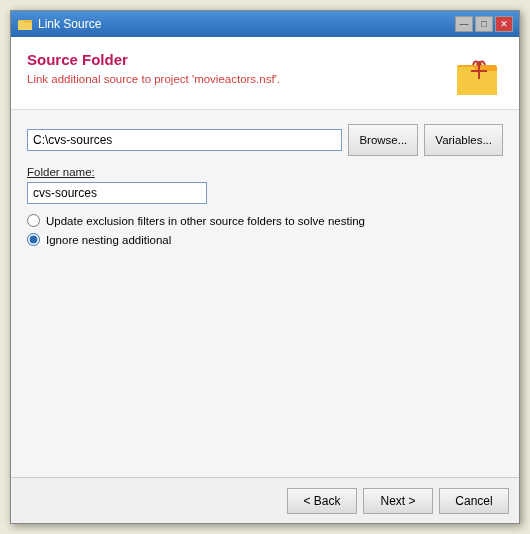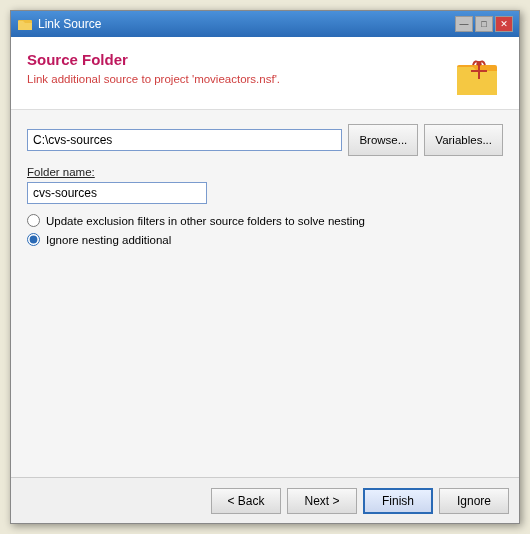--- a/index.html
+++ b/index.html
@@ -247,17 +247,16 @@
         <div class="radio-item">
           <input type="radio" name="nesting" id="radio-ignore" checked="" style="">
           <label for="radio-ignore">Ignore nesting additional</label>
         </div>
       </div>
     </div>
 
     <div class="footer-section">
       <button class="btn-footer">&lt; Back</button>
       <button class="btn-footer">Next &gt;</button>
-      <button class="btn-footer active">Finish</button>
-      <button class="btn-footer">Ignore</button>
+      <button class="btn-footer">Cancel</button>
     </div>
   </div>
 </div>
 
 </body></html>

